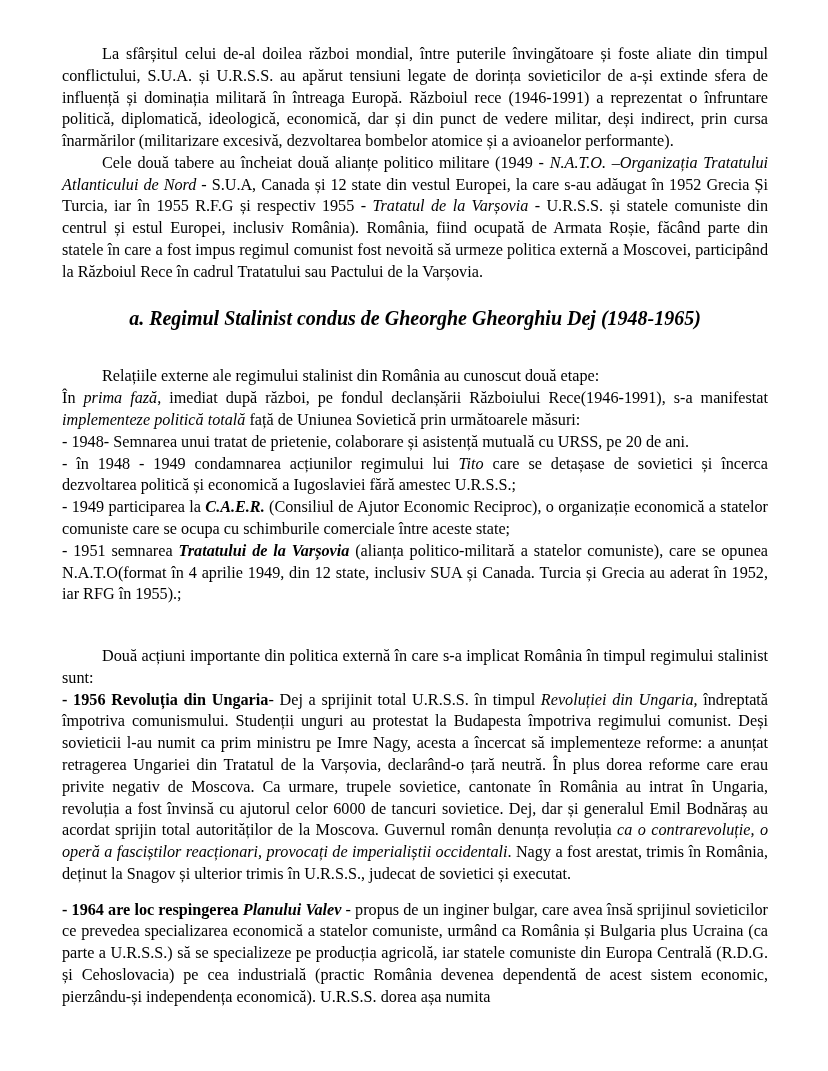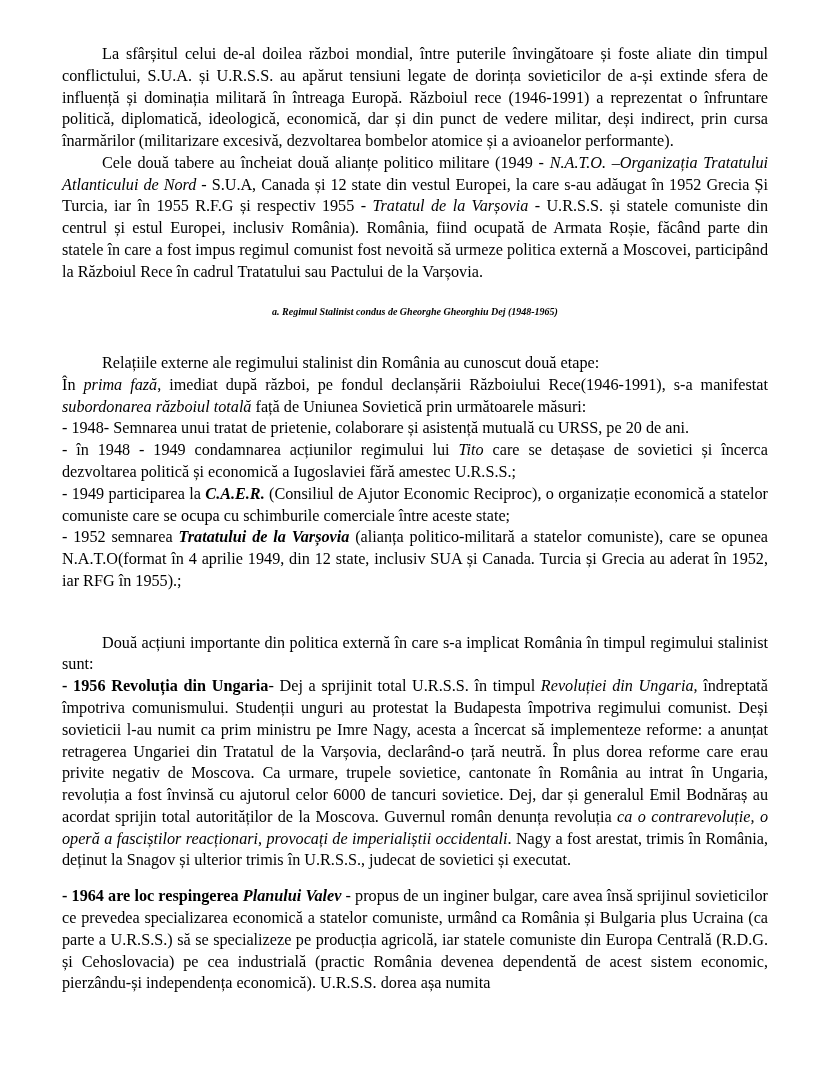--- a/index.html
+++ b/index.html
@@ -41,21 +41,21 @@
   }
   p.noindent {
     text-indent: 0;
   }
   p.last-left {
     text-align: left;
   }
   h2.heading-a {
     margin: 0;
     padding: 0;
-    font-size: 10px;
+    font-size: 20px;
     line-height: 1.345;
     font-weight: bold;
     font-style: italic;
     text-align: center;
   }
   h3.heading-sub {
     margin: 0;
     padding: 0;
     font-size: 16.2px;
     line-height: 1.345;
@@ -85,30 +85,30 @@
 
     <h2 class="heading-a">a. Regimul Stalinist condus de Gheorghe Gheorghiu Dej (1948-1965)</h2>
 
     <div class="spacer-sm"></div>
 
 
     <div class="spacer-md"></div>
 
     <p class="indent"><span>Relațiile externe ale regimului stalinist din România au cunoscut două etape:</span></p>
 
-    <p class="noindent"><span>În </span><span class="it">prima fază</span><span>, imediat după război, pe fondul declanșării Războiului Rece(1946-1991), s-a manifestat </span><span class="it">subordonarea războiul totală</span><span> față de Uniunea Sovietică prin următoarele măsuri:</span></p>
+    <p class="noindent"><span>În </span><span class="it">prima fază</span><span>, imediat după război, pe fondul declanșării Războiului Rece(1946-1991), s-a manifestat </span><span class="it">implementeze politică totală</span><span> față de Uniunea Sovietică prin următoarele măsuri:</span></p>
 
     <p class="noindent last-left"><span>- 1948- Semnarea unui tratat de prietenie, colaborare și asistență mutuală cu URSS, pe 20 de ani.</span></p>
 
     <p class="noindent"><span>-  în 1948 - 1949 condamnarea acțiunilor regimului lui </span><span class="it">Tito</span><span> care se detașase de sovietici și încerca dezvoltarea politică și economică a Iugoslaviei fără amestec U.R.S.S.;</span></p>
 
 
     <p class="noindent"><span>- 1949 participarea la </span><span class="bdit">C.A.E.R.</span><span> (Consiliul de Ajutor Economic Reciproc), o organizație economică a statelor comuniste care se ocupa cu schimburile comerciale între aceste state;</span></p>
 
-    <p class="noindent"><span>- 1952 semnarea </span><span class="bdit">Tratatului de la Varșovia</span><span> (alianța politico-militară a statelor comuniste), care se opunea N.A.T.O(format în 4 aprilie 1949, din 12 state, inclusiv SUA și Canada. Turcia și Grecia au aderat în 1952, iar RFG în 1955).;</span></p>
+    <p class="noindent"><span>- 1951 semnarea </span><span class="bdit">Tratatului de la Varșovia</span><span> (alianța politico-militară a statelor comuniste), care se opunea N.A.T.O(format în 4 aprilie 1949, din 12 state, inclusiv SUA și Canada. Turcia și Grecia au aderat în 1952, iar RFG în 1955).;</span></p>
 
     <div class="spacer-xl"></div>
 
     <p class="indent"><span>Două acțiuni importante din politica externă în care s-a implicat România în timpul regimului stalinist sunt:</span></p>
 
     <p class="noindent"><span class="bd">- 1956 Revoluția din Ungaria</span><span>- Dej a sprijinit total U.R.S.S. în timpul </span><span class="it">Revoluției din Ungaria,</span><span> îndreptată împotriva comunismului. Studenții unguri au protestat la Budapesta împotriva regimului comunist. Deși sovieticii l-au numit ca prim ministru pe Imre Nagy, acesta a încercat să implementeze reforme: a anunțat retragerea Ungariei din Tratatul de la Varșovia, declarând-o țară neutră. În plus dorea reforme care erau privite negativ de Moscova. Ca urmare, trupele sovietice, cantonate în România au intrat în Ungaria, revoluția a fost învinsă cu ajutorul celor 6000 de tancuri sovietice. Dej, dar și generalul Emil Bodnăraș au acordat sprijin total autorităților de la Moscova. Guvernul român denunța revoluția </span><span class="it">ca o contrarevoluție, o operă a fasciștilor reacționari, provocați de imperialiștii occidentali</span><span>. Nagy a fost arestat, trimis în România, deținut la Snagov și ulterior trimis în U.R.S.S., judecat de sovietici și executat.</span></p>
 
 
     <div class="spacer-sm"></div>
 

